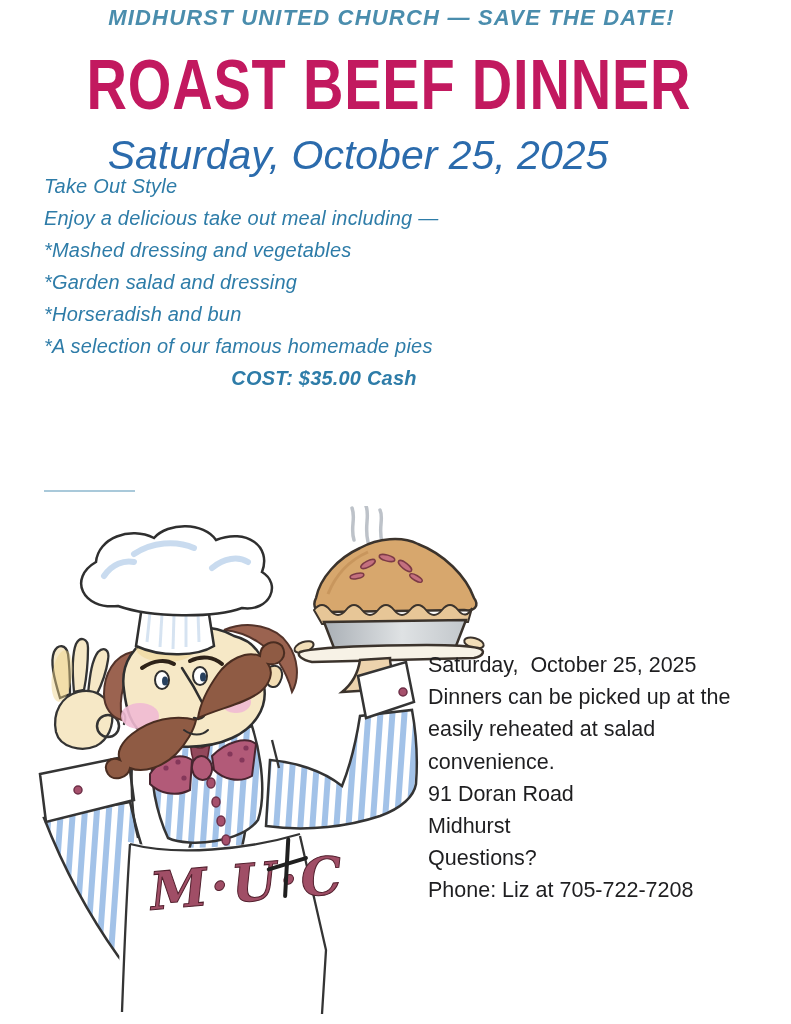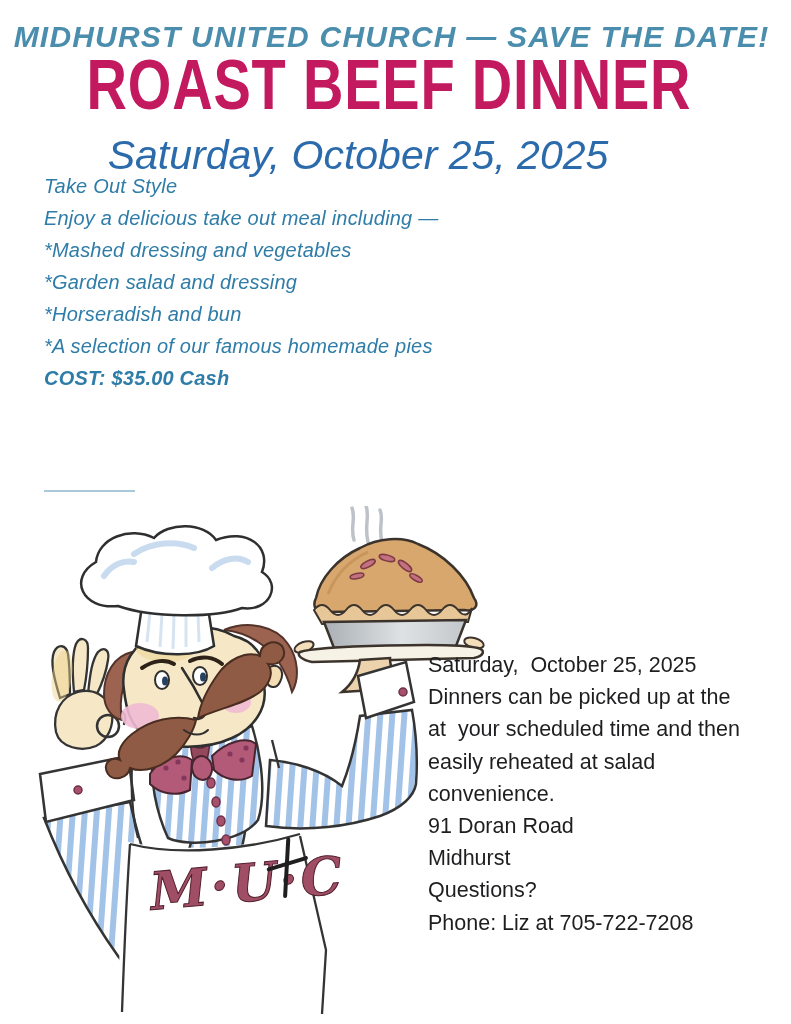--- a/index.html
+++ b/index.html
@@ -5,24 +5,24 @@
   html, body { margin: 0; padding: 0; }
   body {
     width: 791px; height: 1024px;
     background: #ffffff;
     position: relative;
     overflow: hidden;
     font-family: "Liberation Sans", sans-serif;
     color: var(--c-ink, #1e1e20);
   }
   .kicker {
-    position: absolute; top: 20px; left: 0; right: 8px;
+    position: absolute; top: 5px; left: 0; right: 8px;
     text-align: center;
     font-style: italic; font-weight: 600;
-    font-size: 30px; letter-spacing: 1.2px;
+    font-size: 22px; letter-spacing: 1.2px;
     color: var(--c-kicker, #4a8dad);
   }
   .title {
     position: absolute; top: 50px; left: 0; right: 13px;
     text-align: center; margin: 0;
     font-size: 70px; line-height: 1.0; font-weight: 700;
     color: var(--c-title, #c2195f);
     white-space: nowrap;
   }
   .title-inner { display: inline-block; transform: scaleX(0.8); transform-origin: center; letter-spacing: 1px; }
@@ -33,21 +33,21 @@
     color: var(--c-date, #2b6bac);
     white-space: nowrap;
   }
   .menu {
     position: absolute; top: 170px; left: 44px; width: 560px;
     font-style: italic; font-size: 20px; line-height: 32px;
     letter-spacing: 0.2px;
     color: var(--c-menu, #2e7ca8);
   }
   .menu-line { white-space: pre-wrap; }
-  .cost-line { font-weight: 700; }
+  .cost-line { font-weight: 700; text-align: center; }
   .divider {
     position: absolute; top: 490px; left: 44px; width: 91px; height: 0;
     border-top: 2px solid var(--c-divider, #a9c9da);
   }
   .chef-svg { position: absolute; top: 506px; left: 16px; }
   .pickup {
     position: absolute; top: 649px; left: 428px; width: 350px;
     font-size: 21.5px; line-height: 32.2px;
     color: var(--c-ink, #1e1e20);
   }
@@ -218,20 +218,19 @@
     <g stroke="#1f1f1f" stroke-width="4" stroke-linecap="round">
       <path d="M 276,340 L 268,396"></path>
       <path d="M 254,368 L 292,360"></path>
     </g>
   </g>
 </svg>
 
 <div class="pickup">
   <div class="pickup-line">Saturday,  October 25, 2025</div>
   <div class="pickup-line">Dinners can be picked up at the</div>
-  <div class="pickup-line">at  your scheduled time and then</div>
   <div class="pickup-line">easily reheated at salad</div>
   <div class="pickup-line">convenience.</div>
   <div class="pickup-line">91 Doran Road</div>
   <div class="pickup-line">Midhurst</div>
   <div class="pickup-line">Questions?</div>
   <div class="pickup-line">Phone: Liz at 705-722-7208</div>
 </div>
 
 </body></html>

